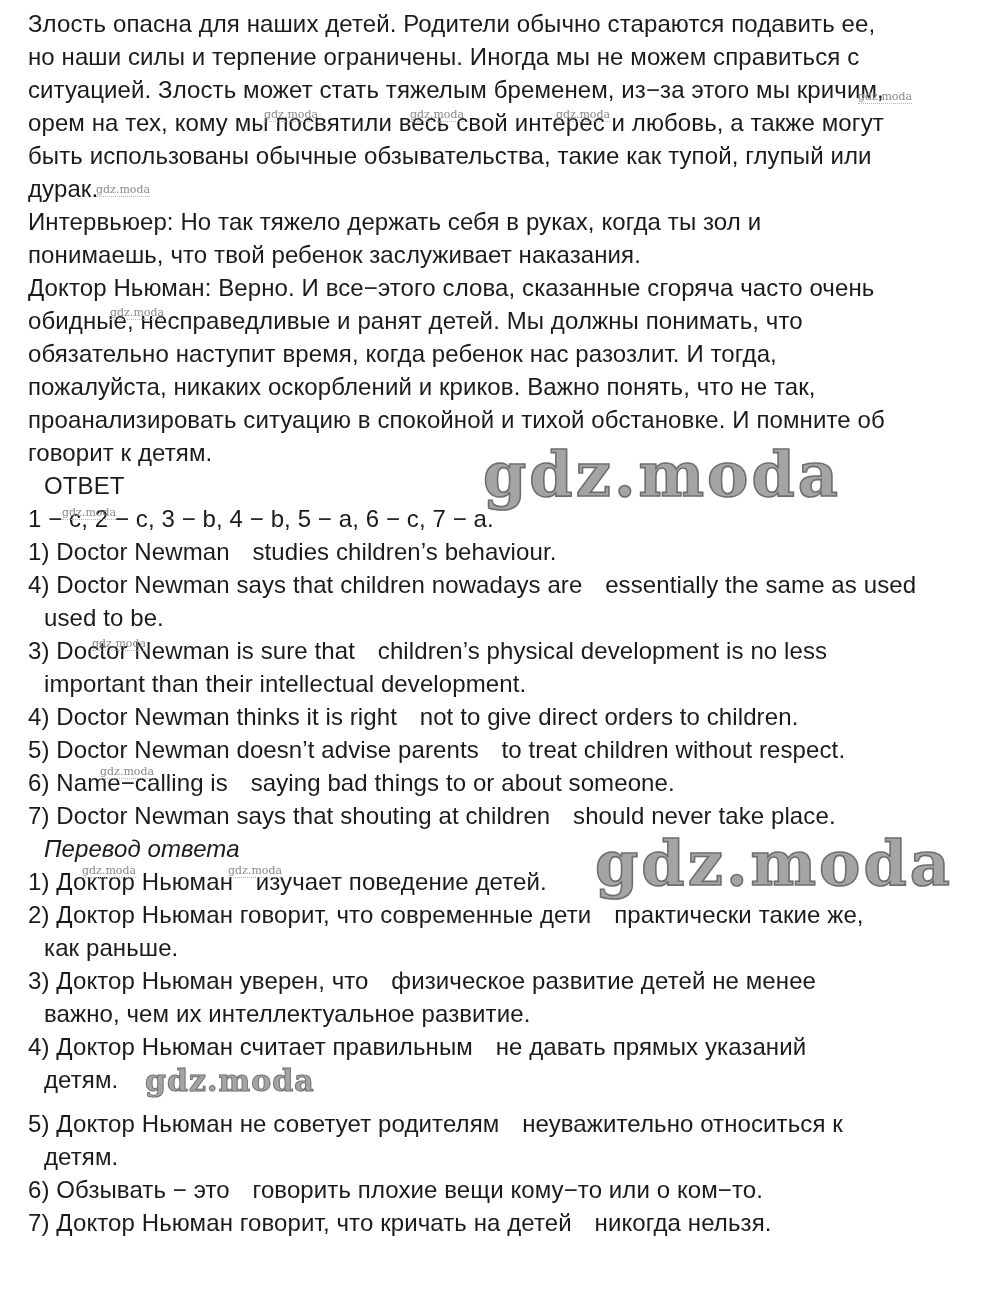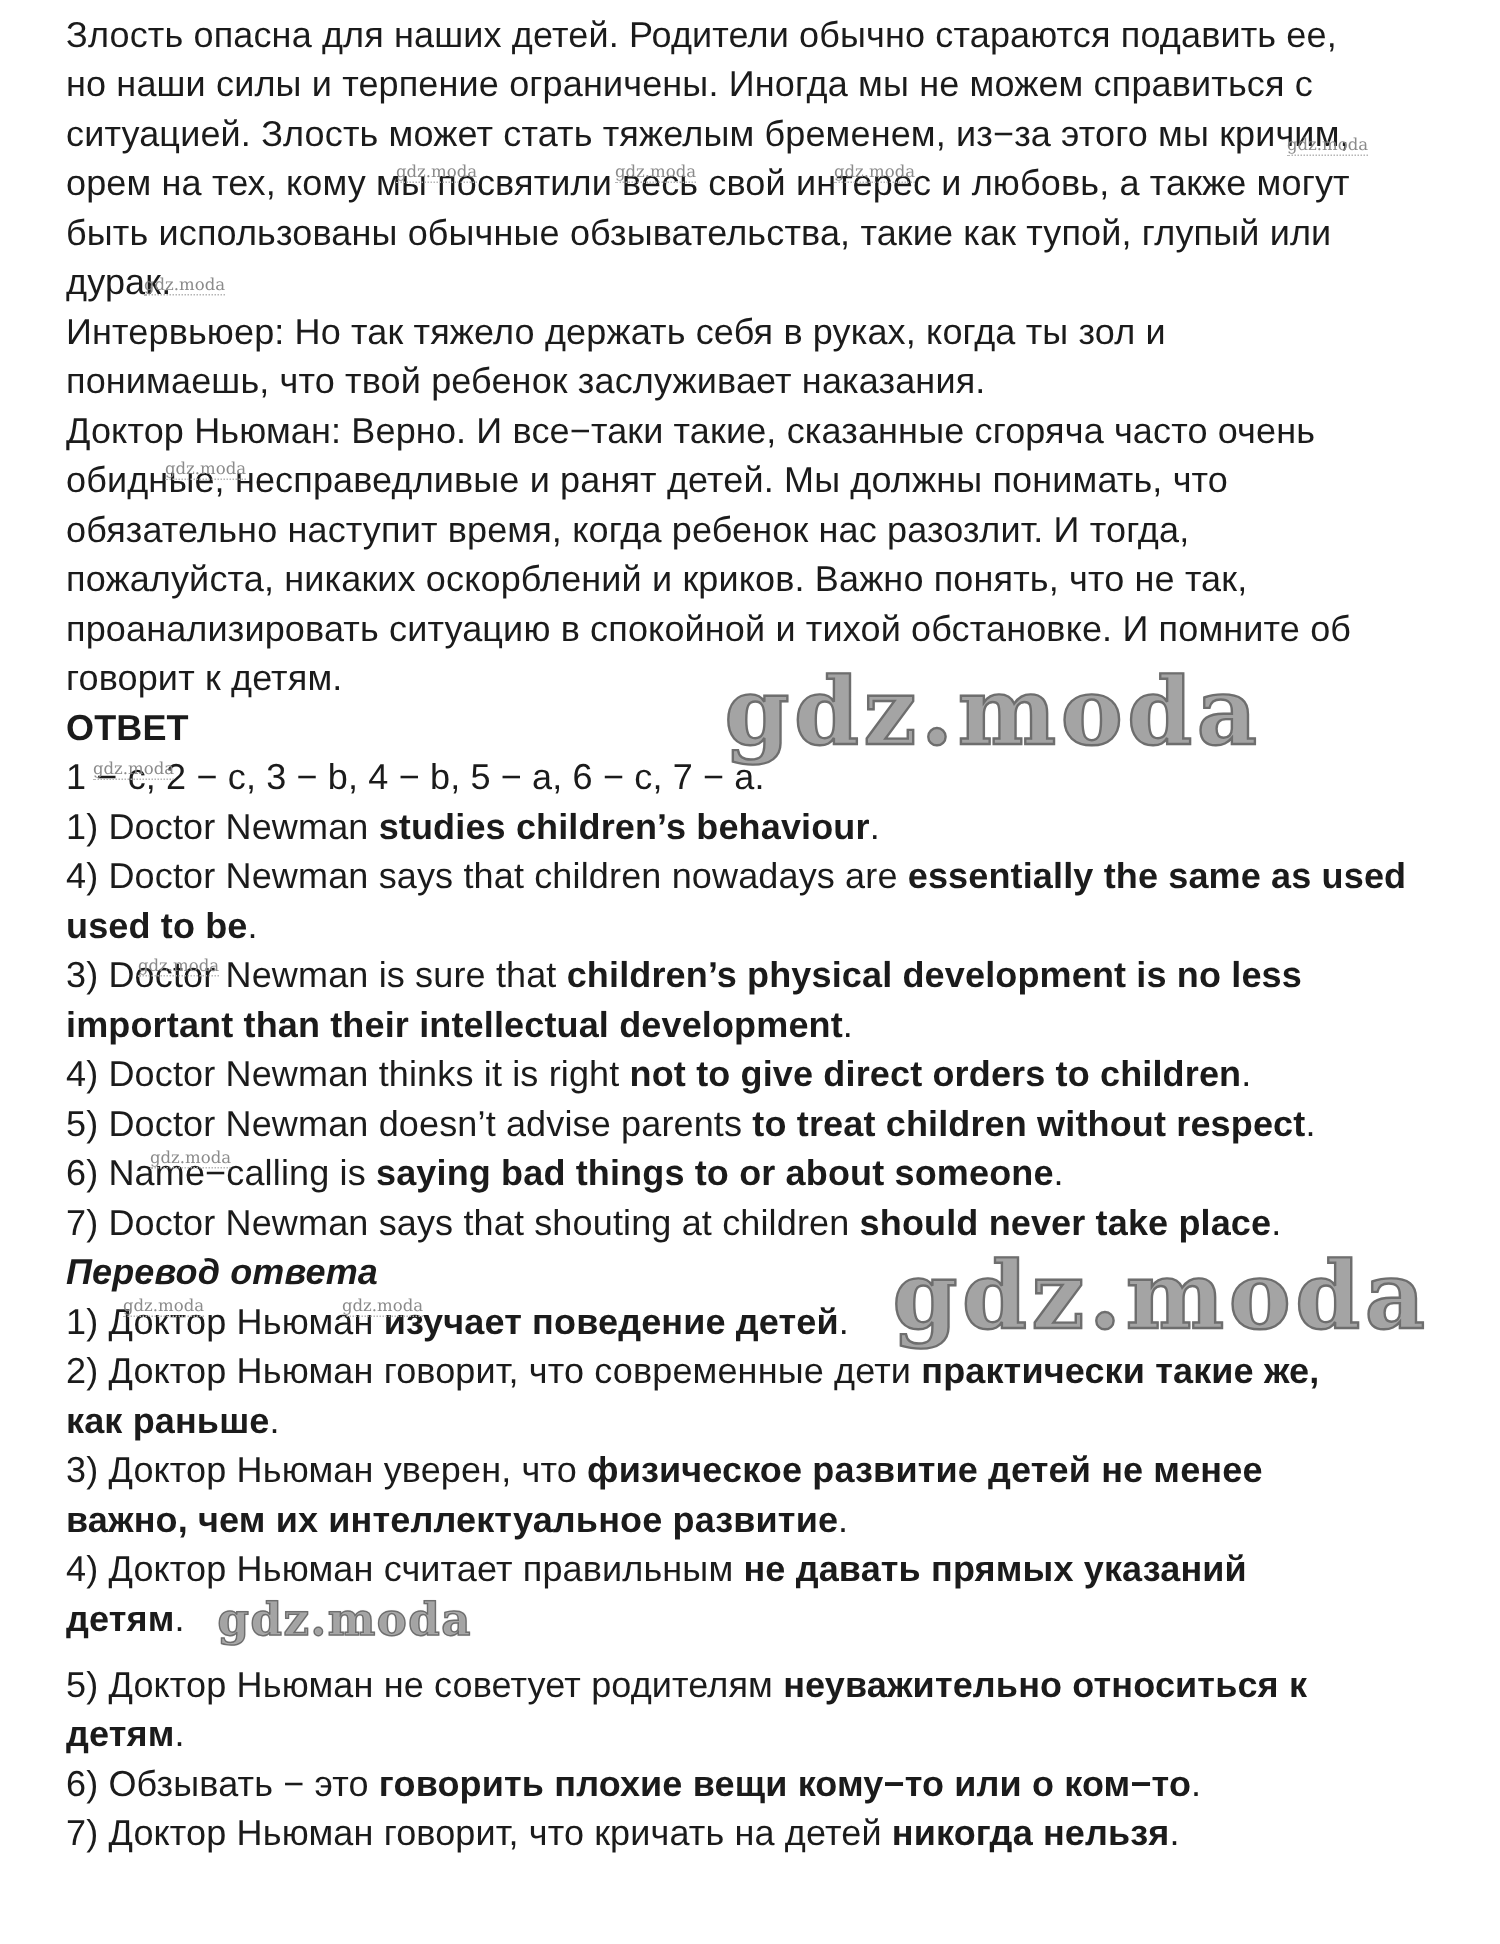--- a/index.html
+++ b/index.html
@@ -7,31 +7,31 @@
     width: 1000px;
     height: 1296px;
     background: #ffffff;
     font-family: "Liberation Sans", sans-serif;
     position: relative;
     overflow: hidden;
   }
   .page {
     position: absolute;
     inset: 0;
-    padding: 7px 20px 0 44px;
+    padding: 7px 20px 0 28px;
     box-sizing: border-box;
   }
   .line {
     font-size: 24px;
     line-height: 33px;
     color: #1b1b1b;
     white-space: nowrap;
     letter-spacing: 0.1px;
   }
-  .line .b { font-weight: bold; }
+  .line .b { font-weight: normal; margin-left: 16px; }
   .line .i { font-style: italic; text-align: center; }
   .line.gap { margin-top: 11px; }
 
   
   .wm {
     position: absolute;
     pointer-events: none;
     user-select: none;
     z-index: 5;
   }
@@ -65,21 +65,21 @@
 
 <main class="page">
     <div class="line"><span>Злость опасна для наших детей. Родители обычно стараются подавить ее,</span></div>
     <div class="line"><span>но наши силы и терпение ограничены. Иногда мы не можем справиться с</span></div>
     <div class="line"><span>ситуацией. Злость может стать тяжелым бременем, из−за этого мы кричим,</span></div>
     <div class="line"><span>орем на тех, кому мы посвятили весь свой интерес и любовь, а также могут</span></div>
     <div class="line"><span>быть использованы обычные обзывательства, такие как тупой, глупый или</span></div>
     <div class="line"><span>дурак.</span></div>
     <div class="line"><span>Интервьюер: Но так тяжело держать себя в руках, когда ты зол и</span></div>
     <div class="line"><span>понимаешь, что твой ребенок заслуживает наказания.</span></div>
-    <div class="line"><span>Доктор Ньюман: Верно. И все−таки такие, сказанные сгоряча часто очень</span></div>
+    <div class="line"><span>Доктор Ньюман: Верно. И все−этого слова, сказанные сгоряча часто очень</span></div>
     <div class="line"><span>обидные, несправедливые и ранят детей. Мы должны понимать, что</span></div>
     <div class="line"><span>обязательно наступит время, когда ребенок нас разозлит. И тогда,</span></div>
     <div class="line"><span>пожалуйста, никаких оскорблений и криков. Важно понять, что не так,</span></div>
     <div class="line"><span>проанализировать ситуацию в спокойной и тихой обстановке. И помните об</span></div>
     <div class="line"><span>говорит к детям.</span></div>
     <div class="line"><span class="b">ОТВЕТ</span></div>
     <div class="line"><span>1 − c, 2 − c, 3 − b, 4 − b, 5 − a, 6 − c, 7 − a.</span></div>
     <div class="line"><span>1) Doctor Newman </span><span class="b">studies children’s behaviour</span><span>.</span></div>
     <div class="line"><span>4) Doctor Newman says that children nowadays are </span><span class="b">essentially the same as used</span></div>
     <div class="line"><span class="b">used to be</span><span>.</span></div>

